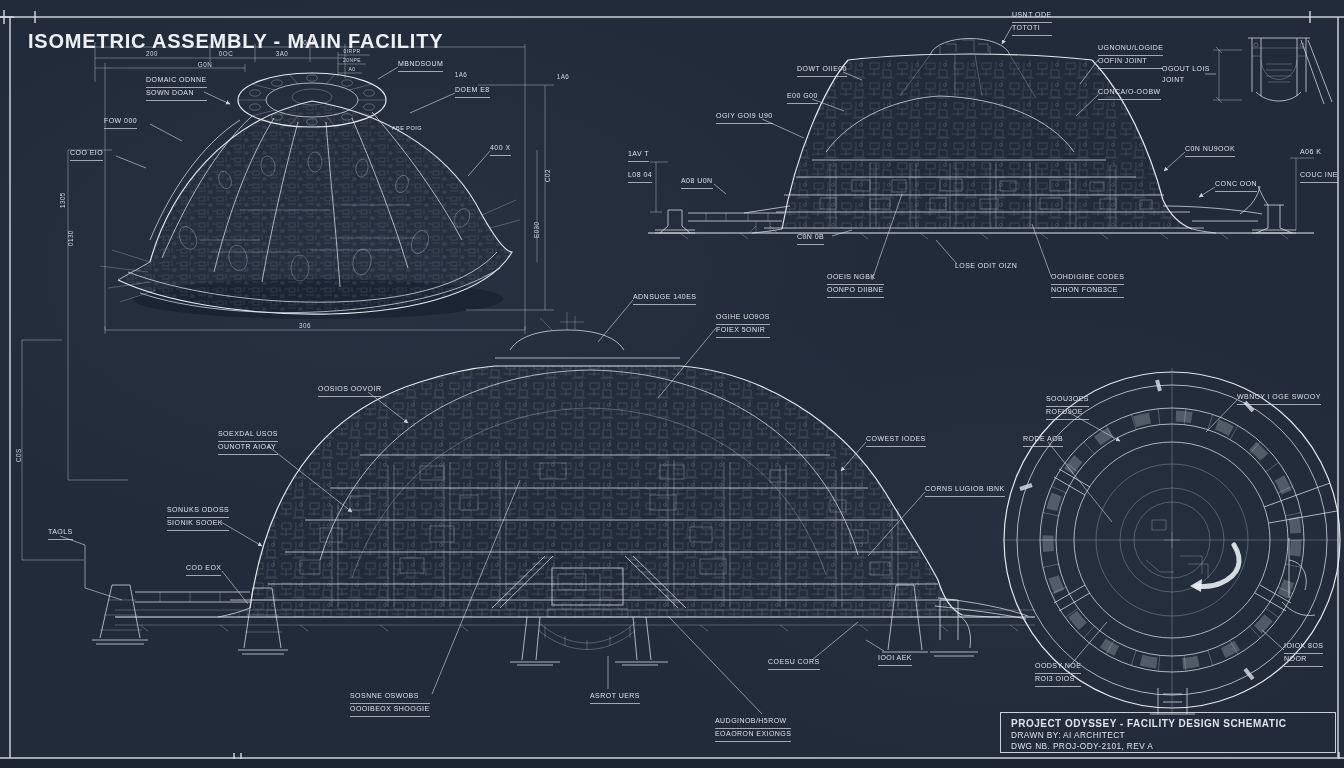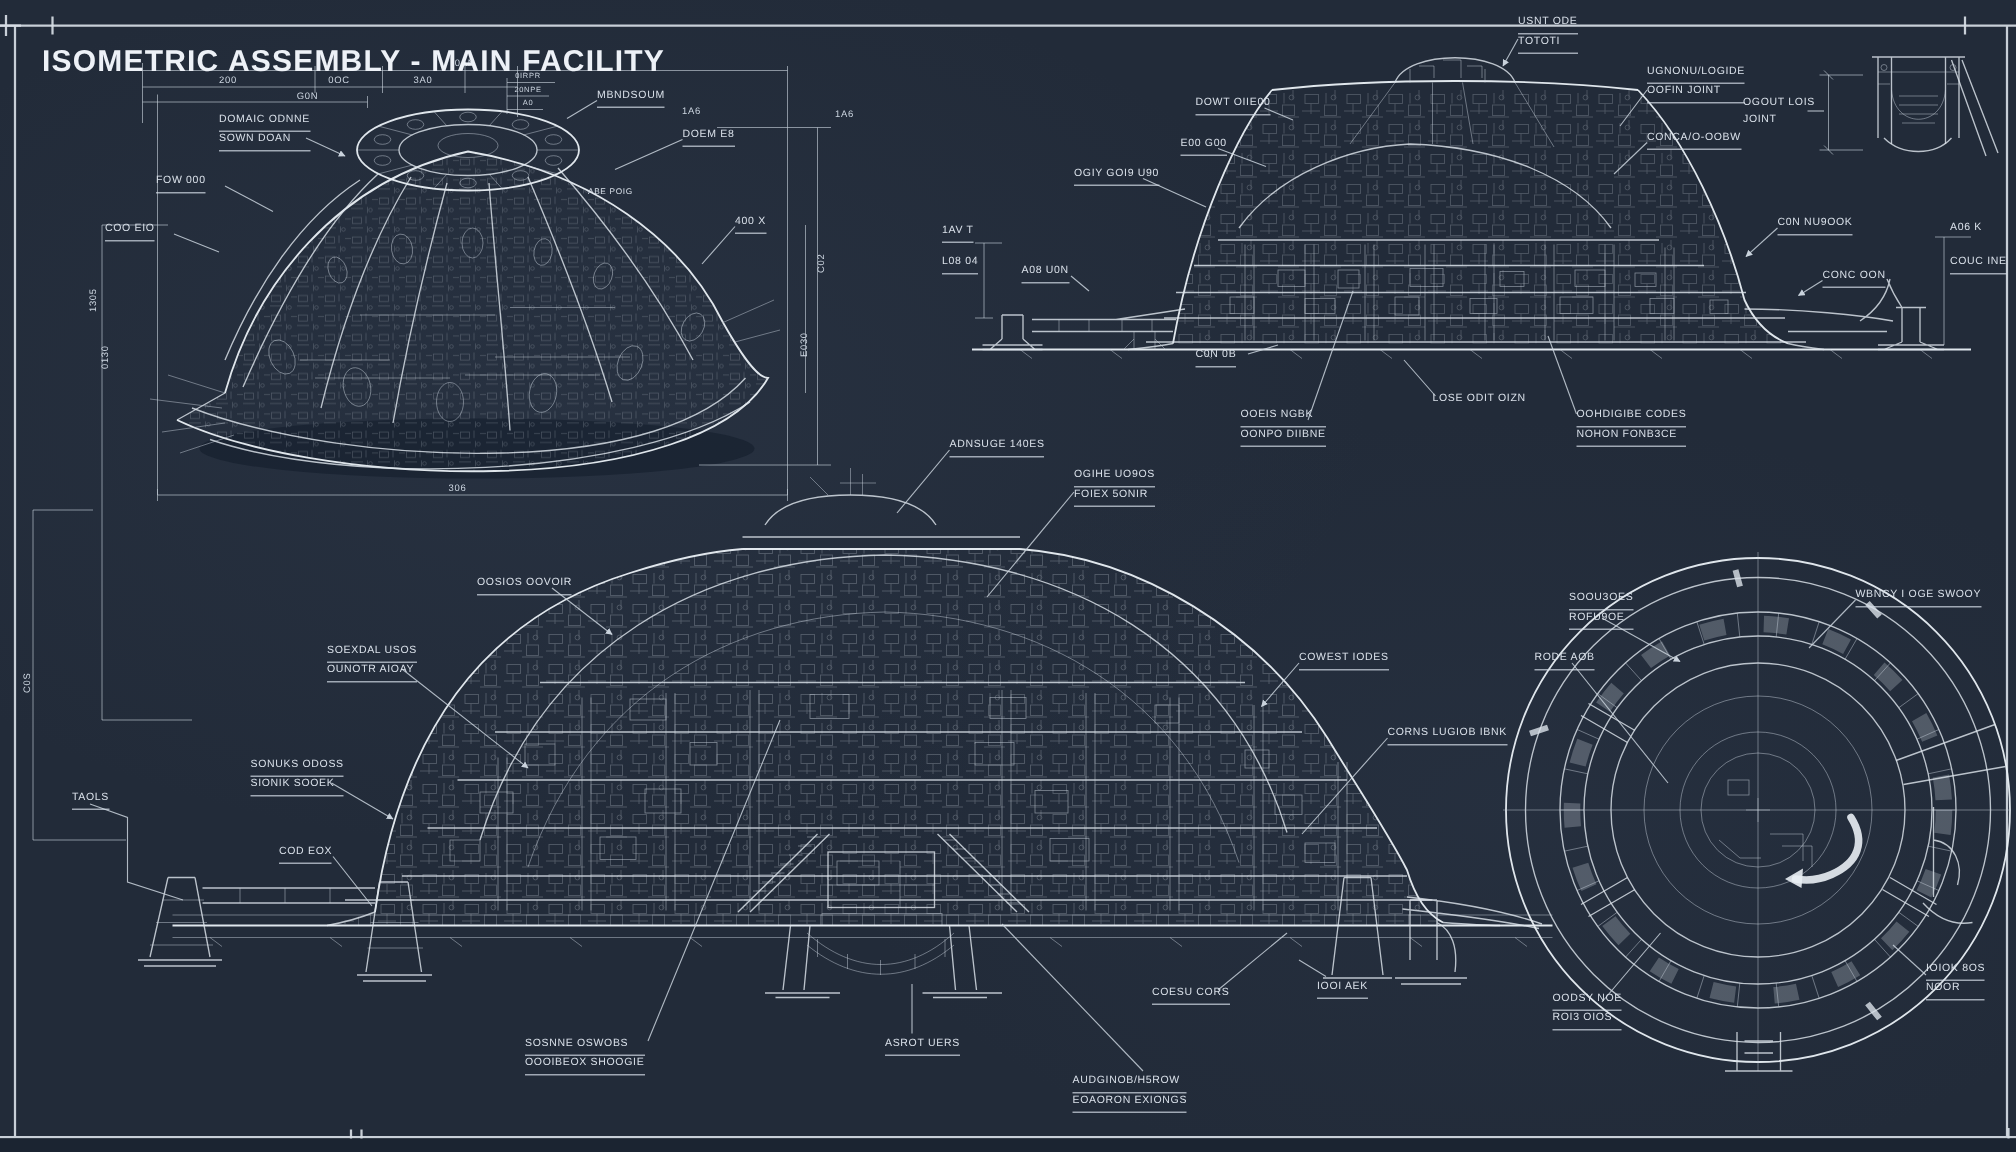--- a/index.html
+++ b/index.html
@@ -490,15 +490,20 @@
         <div>ROI3 OIOS</div>
       </div>
       <div class="lbl ul" style="left: 1284px; top: 641px;">
         <div>IOIOK 8OS</div>
         <div>NOOR</div>
       </div>
     </div>
 
   <div id="page-title">ISOMETRIC ASSEMBLY - MAIN FACILITY</div>
 
+  <div id="title-block">
+    <div class="tb1">PROJECT ODYSSEY - FACILITY DESIGN SCHEMATIC</div>
+    <div class="tb2">DRAWN BY: AI ARCHITECT</div>
+    <div class="tb3">DWG NB. PROJ-ODY-2101, REV A</div>
+  </div>
 
   <div id="bottom-strip"></div>
 </div>
 
 </body></html>

